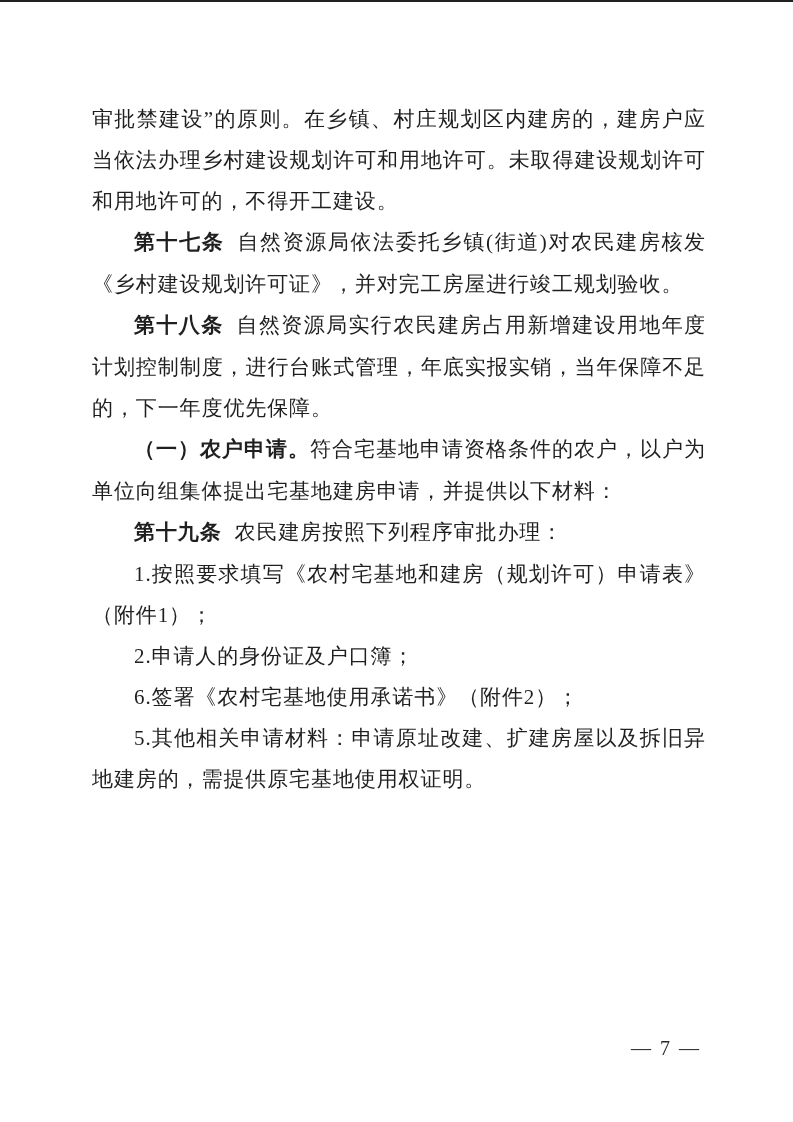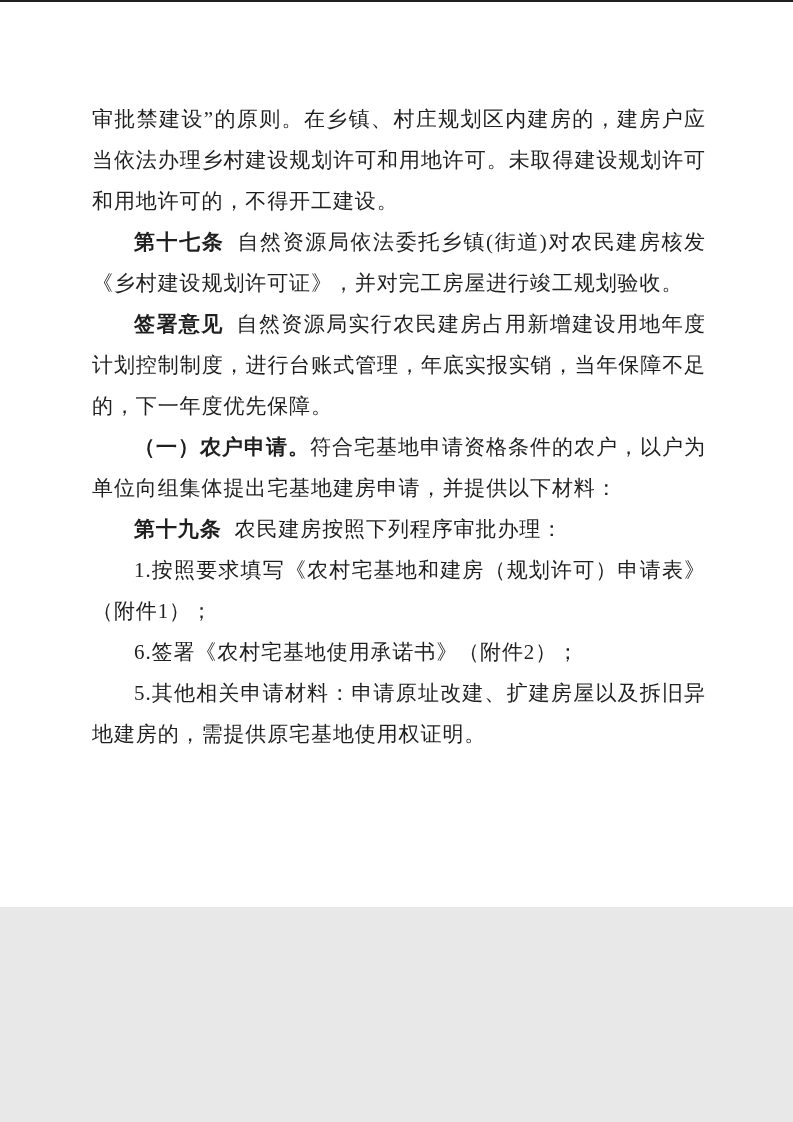--- a/index.html
+++ b/index.html
@@ -3,21 +3,21 @@
 <meta charset="utf-8">
 <style>
   html, body {
     margin: 0;
     padding: 0;
     background: #e8e8e8;
   }
   .page {
     position: relative;
     width: 793px;
-    height: 907px;
+    height: 1122px;
     margin: 0 auto;
     background: #ffffff;
     overflow: hidden;
     font-family: "Liberation Serif", "DejaVu Serif", serif;
     color: #1f1f1f;
   }
   .scan-artifact-top {
     position: absolute;
     top: 0;
     left: 0;
@@ -37,21 +37,21 @@
     font-size: 21px;
     line-height: 41px;
     letter-spacing: 0.9px;
     text-align: justify;
     text-indent: 2em;
   }
   .para.no-indent {
     text-indent: 0;
   }
   .para b.lead {
-    font-family: Liberation Serif, serif;
+    font-family: Liberation Mono, monospace;
     font-weight: bold;
   }
   .para b.lead.gap {
     margin-right: 13px;
   }
   .footer {
     position: absolute;
     top: 1033px;
     right: 92px;
     font-size: 20px;
@@ -71,35 +71,38 @@
 
     <p class="para no-indent">
       <span>审批禁建设”的原则。在乡镇、村庄规划区内建房的，建房户应当依法办理乡村建设规划许可和用地许可。未取得建设规划许可和用地许可的，不得开工建设。</span>
     </p>
 
     <p class="para">
       <b class="lead gap">第十七条</b><span>自然资源局依法委托乡镇(街道)对农民建房核发《乡村建设规划许可证》，并对完工房屋进行竣工规划验收。</span>
     </p>
 
     <p class="para">
-      <b class="lead gap">签署意见</b><span>自然资源局实行农民建房占用新增建设用地年度计划控制制度，进行台账式管理，年底实报实销，当年保障不足的，下一年度优先保障。</span>
+      <b class="lead gap">第十八条</b><span>自然资源局实行农民建房占用新增建设用地年度计划控制制度，进行台账式管理，年底实报实销，当年保障不足的，下一年度优先保障。</span>
     </p>
 
     <p class="para">
       <b class="lead">（一）农户申请。</b><span>符合宅基地申请资格条件的农户，以户为单位向组集体提出宅基地建房申请，并提供以下材料：</span>
     </p>
 
     <p class="para">
       <b class="lead gap">第十九条</b><span>农民建房按照下列程序审批办理：</span>
     </p>
 
     <p class="para">
       <span>1.按照要求填写《农村宅基地和建房（规划许可）申请表》（附件1）；</span>
     </p>
 
+    <p class="para">
+      <span>2.申请人的身份证及户口簿；</span>
+    </p>
 
     <p class="para">
       <span>6.签署《农村宅基地使用承诺书》（附件2）；</span>
     </p>
 
     <p class="para">
       <span>5.其他相关申请材料：申请原址改建、扩建房屋以及拆旧异地建房的，需提供原宅基地使用权证明。</span>
     </p>
 
 

